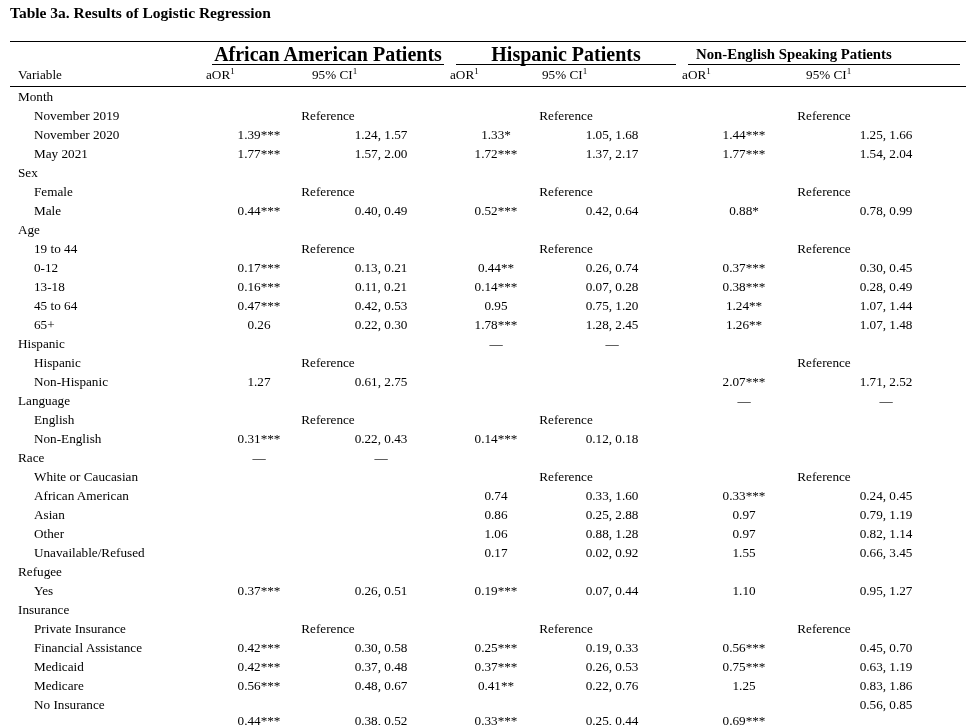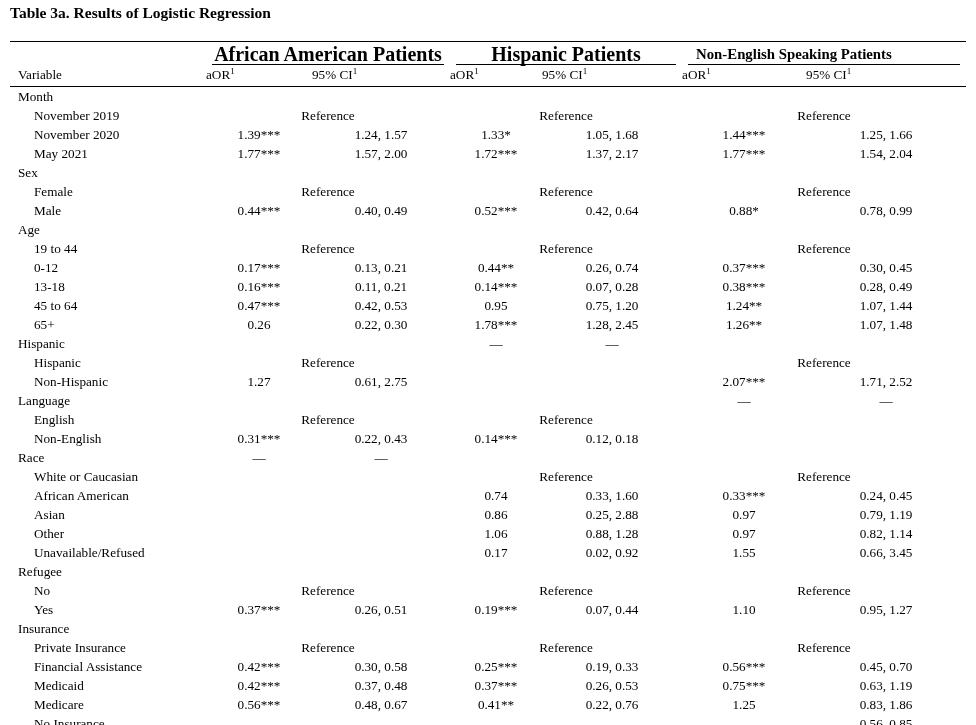--- a/index.html
+++ b/index.html
@@ -293,26 +293,20 @@
           <td>1.55</td>
           <td>0.66, 3.45</td>
         </tr>
         <tr>
           <td class="label">Refugee</td>
           <td colspan="2"></td>
           <td colspan="2"></td>
           <td colspan="2"></td>
         </tr>
         <tr>
-          <td class="label indent">No</td>
-          <td colspan="2">Reference</td>
-          <td colspan="2">Reference</td>
-          <td colspan="2">Reference</td>
-        </tr>
-        <tr>
           <td class="label indent">Yes</td>
           <td>0.37***</td>
           <td>0.26, 0.51</td>
           <td>0.19***</td>
           <td>0.07, 0.44</td>
           <td>1.10</td>
           <td>0.95, 1.27</td>
         </tr>
         <tr>
           <td class="label">Insurance</td>

